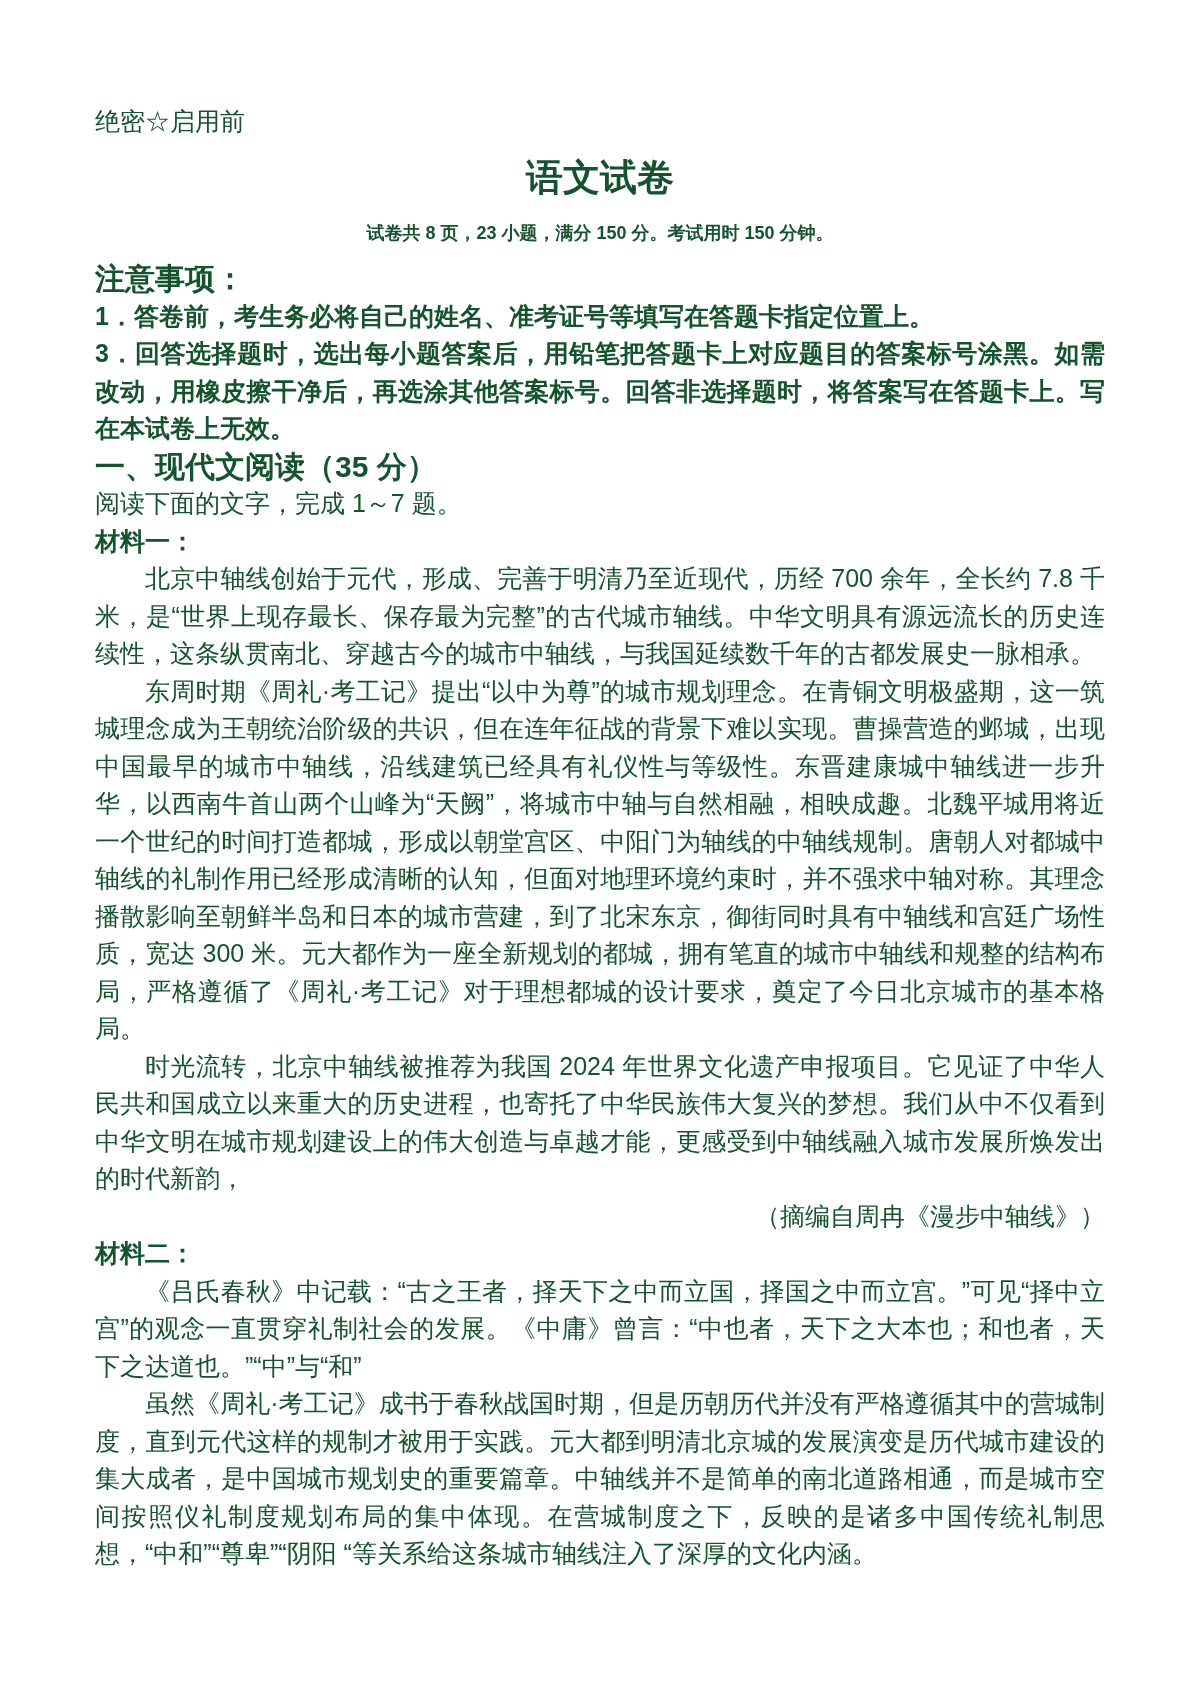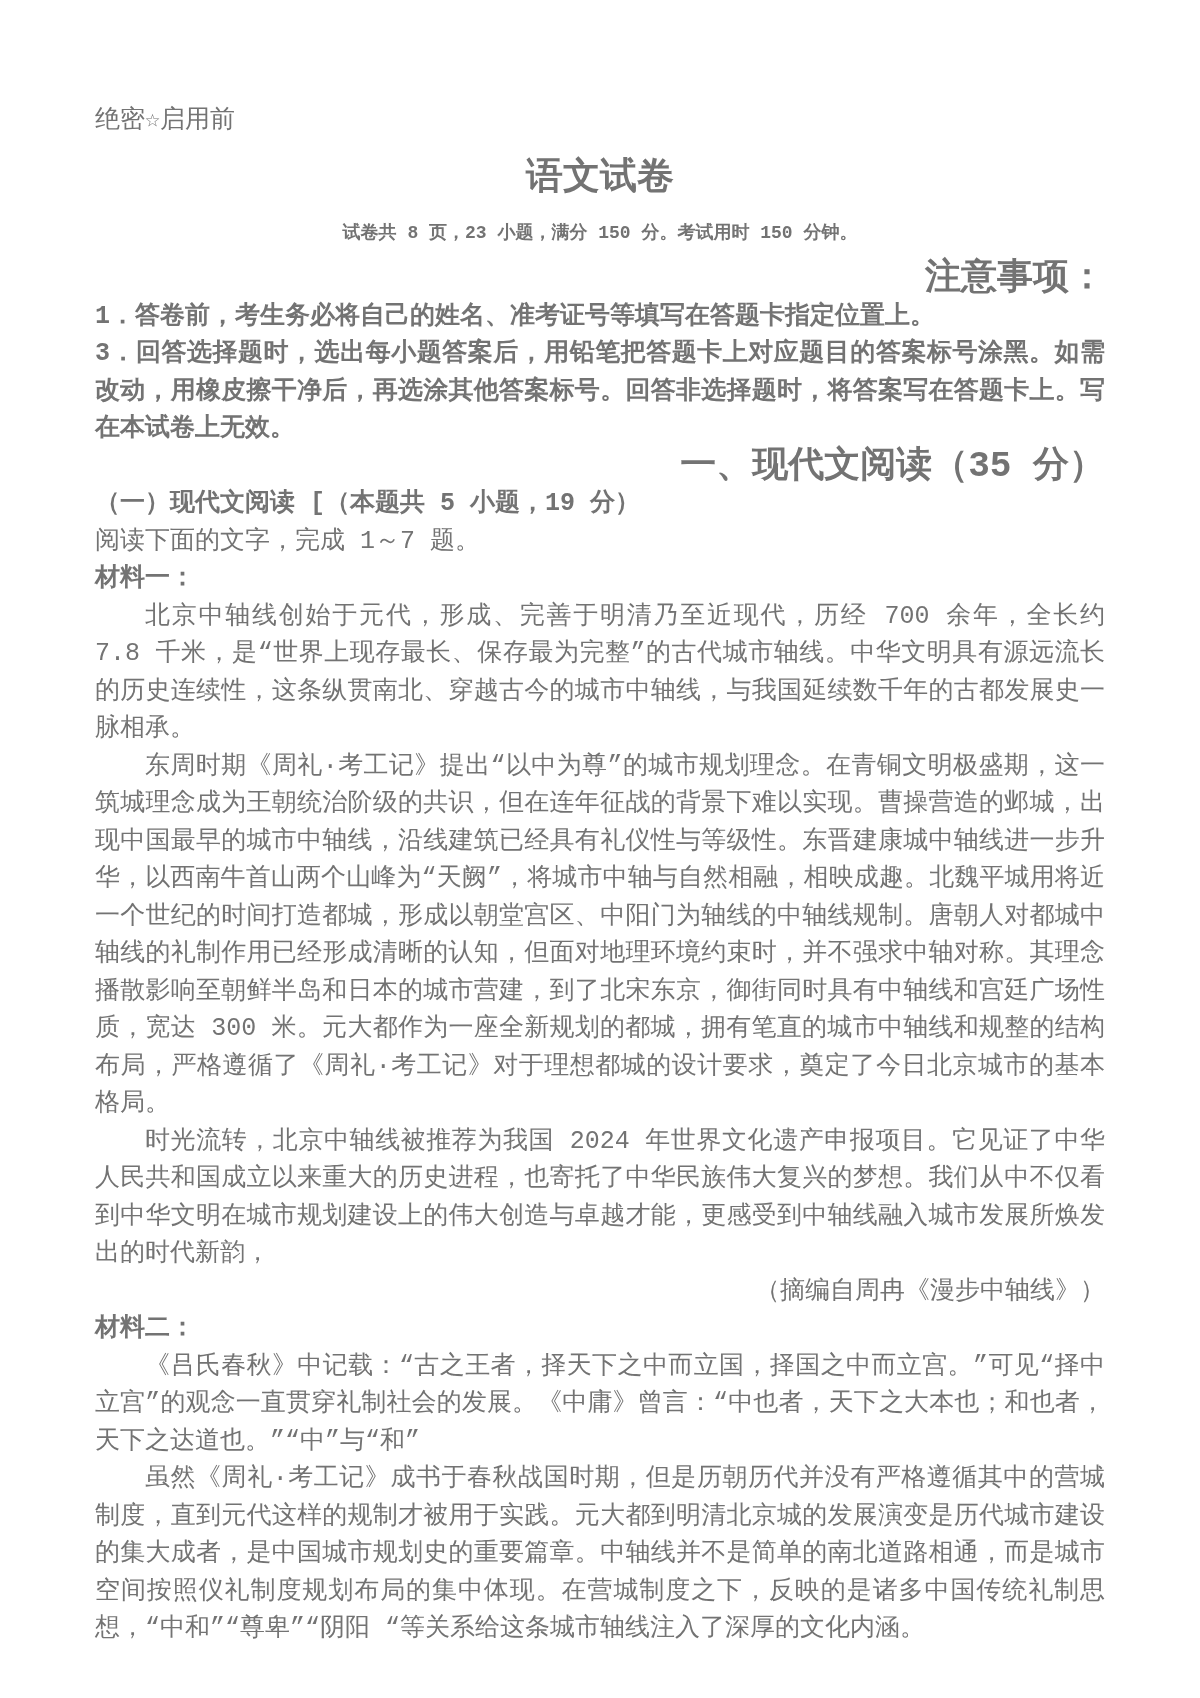--- a/index.html
+++ b/index.html
@@ -5,22 +5,22 @@
   html, body {
     margin: 0;
     padding: 0;
     background: #ffffff;
   }
   .page {
     position: relative;
     width: 1200px;
     height: 1698px;
     background: #ffffff;
-    color: #737373;
-    font-family: Liberation Mono, monospace;
+    color: #14532d;
+    font-family: Liberation Sans, sans-serif;
     overflow: hidden;
   }
   .inner {
     padding: 0 95px;
   }
   .classification {
     padding-top: 104px;
     font-size: 25px;
     line-height: 34px;
     text-align: left;
@@ -49,22 +49,21 @@
     text-align: justify;
   }
   .para {
     text-align: justify;
     text-indent: 2em;
   }
   .attribution {
     text-align: right;
   }
   .heading-lg {
-    font-size: 36px;
-    text-align: right;
+    font-size: 30px;
   }
   .artifact-dot {
     position: absolute;
     left: 159px;
     top: 1551px;
     width: 3px;
     height: 3px;
     border-radius: 50%;
     background: #9a9a9a;
   }
@@ -83,21 +82,20 @@
     <div class="flow">
       <div class="bold heading-lg">注意事项：</div>
 
       <div class="bold just">1．答卷前，考生务必将自己的姓名、准考证号等填写在答题卡指定位置上。</div>
 
       <div class="bold just">3．回答选择题时，选出每小题答案后，用铅笔把答题卡上对应题目的答案标号涂黑。如需改动，用橡皮擦干净后，再选涂其他答案标号。回答非选择题时，将答案写在答题卡上。写在本试卷上无效。</div>
 
 
       <div class="bold heading-lg">一、现代文阅读（35 分）</div>
 
-      <div class="bold just">（一）现代文阅读 [（本题共 5 小题，19 分）</div>
 
       <div class="just">阅读下面的文字，完成 1～7 题。</div>
 
       <div class="bold">材料一：</div>
 
       <div class="para">北京中轴线创始于元代，形成、完善于明清乃至近现代，历经 700 余年，全长约 7.8 千米，是“世界上现存最长、保存最为完整”的古代城市轴线。中华文明具有源远流长的历史连续性，这条纵贯南北、穿越古今的城市中轴线，与我国延续数千年的古都发展史一脉相承。</div>
 
       <div class="para">东周时期《周礼·考工记》提出“以中为尊”的城市规划理念。在青铜文明极盛期，这一筑城理念成为王朝统治阶级的共识，但在连年征战的背景下难以实现。曹操营造的邺城，出现中国最早的城市中轴线，沿线建筑已经具有礼仪性与等级性。东晋建康城中轴线进一步升华，以西南牛首山两个山峰为“天阙”，将城市中轴与自然相融，相映成趣。北魏平城用将近一个世纪的时间打造都城，形成以朝堂宫区、中阳门为轴线的中轴线规制。唐朝人对都城中轴线的礼制作用已经形成清晰的认知，但面对地理环境约束时，并不强求中轴对称。其理念播散影响至朝鲜半岛和日本的城市营建，到了北宋东京，御街同时具有中轴线和宫廷广场性质，宽达 300 米。元大都作为一座全新规划的都城，拥有笔直的城市中轴线和规整的结构布局，严格遵循了《周礼·考工记》对于理想都城的设计要求，奠定了今日北京城市的基本格局。</div>
 
       <div class="para">时光流转，北京中轴线被推荐为我国 2024 年世界文化遗产申报项目。它见证了中华人民共和国成立以来重大的历史进程，也寄托了中华民族伟大复兴的梦想。我们从中不仅看到中华文明在城市规划建设上的伟大创造与卓越才能，更感受到中轴线融入城市发展所焕发出的时代新韵，</div>

